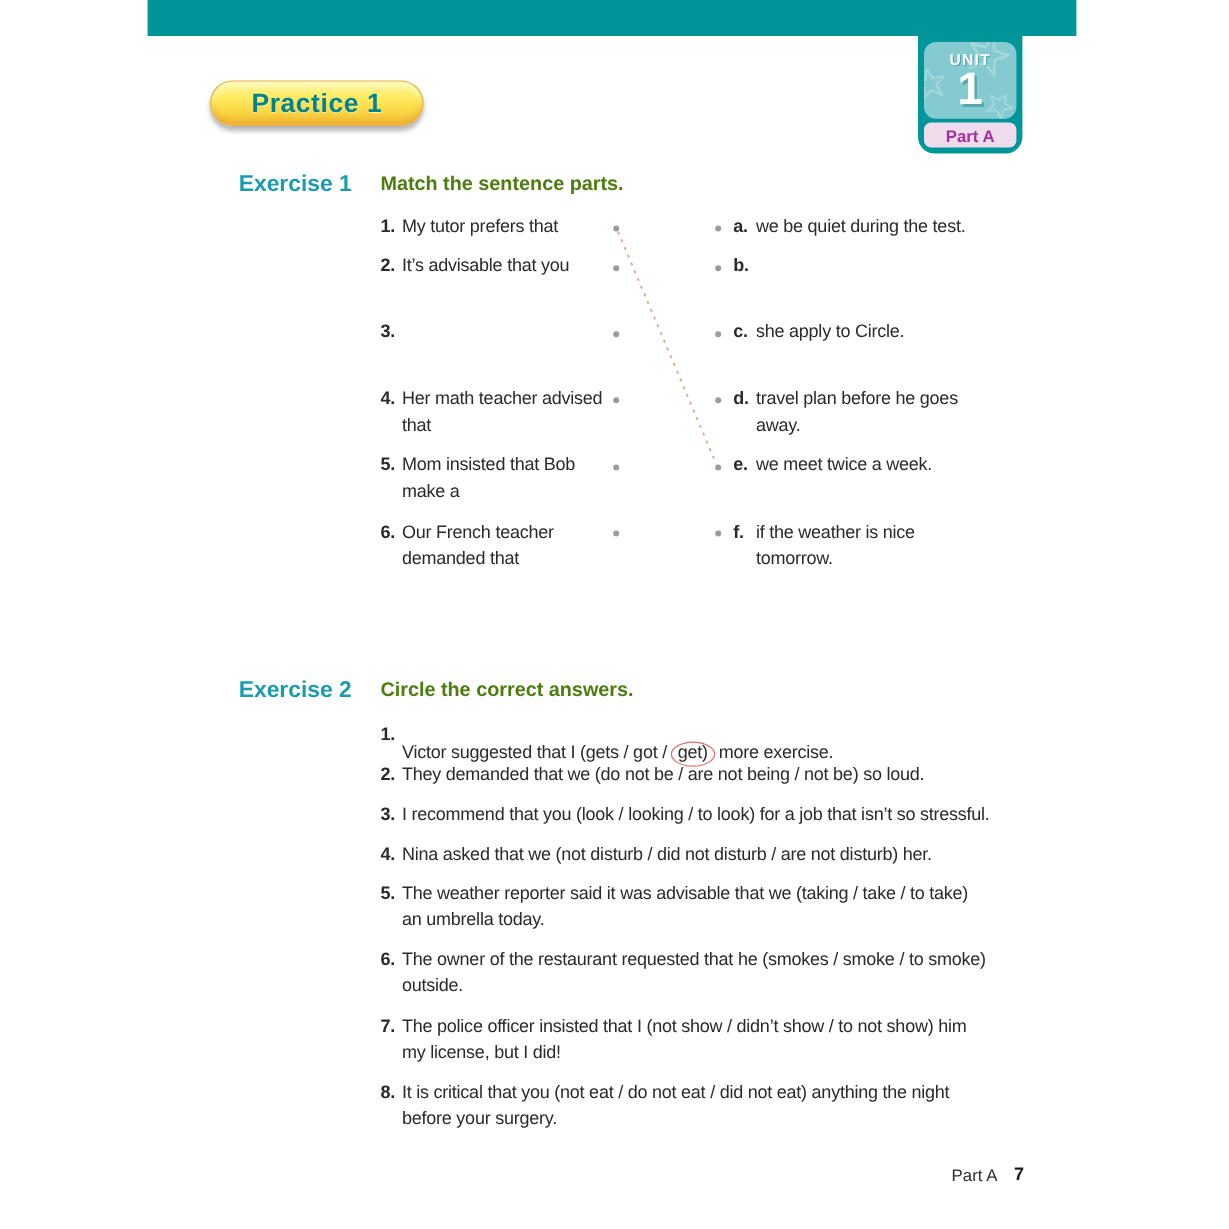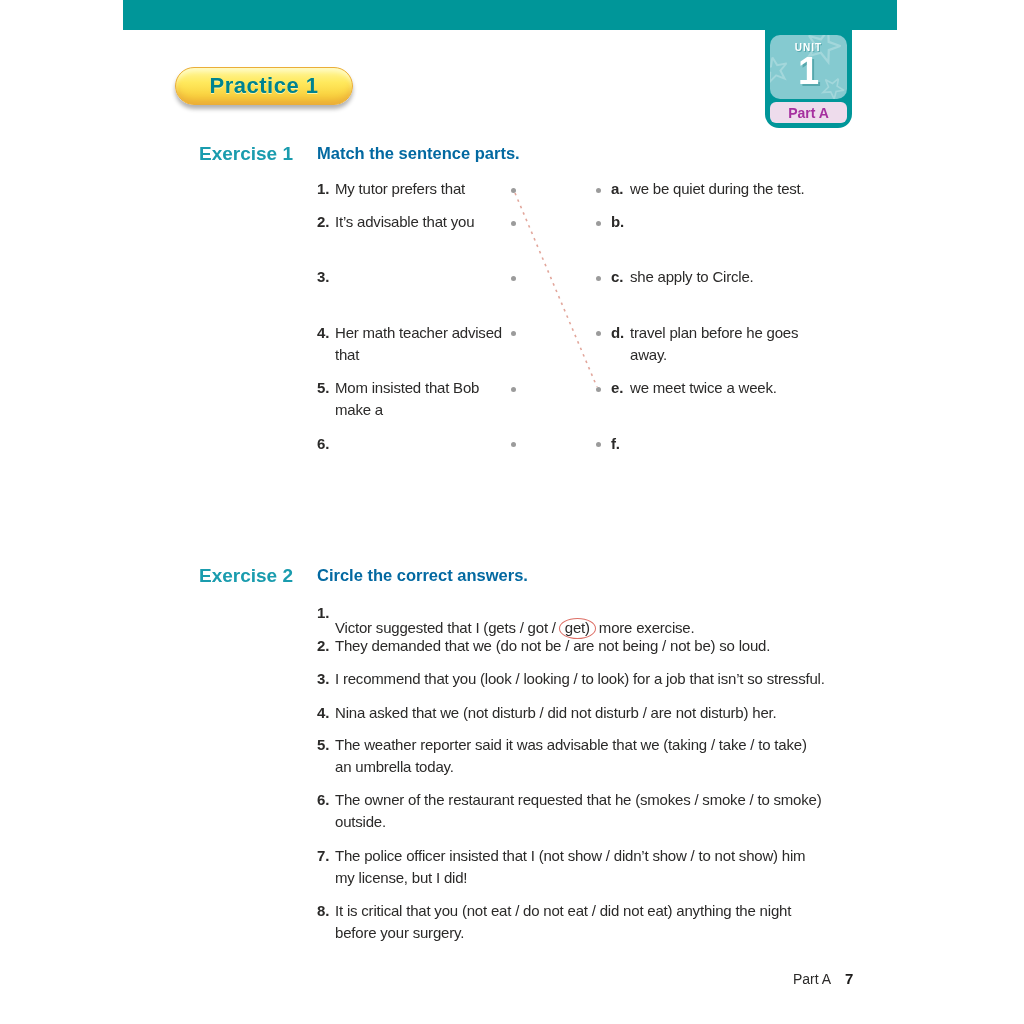--- a/index.html
+++ b/index.html
@@ -27,38 +27,38 @@
   .unit-badge{
     position:absolute;left:765px;top:30px;width:87px;box-sizing:border-box;
     background:#009699;border-radius:0 0 14px 14px;padding:5px;
   }
   .unit-inner{
     position:relative;height:64px;background:#85cad0;border-radius:10px;overflow:hidden;
     display:flex;flex-direction:column;align-items:center;
   }
   .unit-inner svg{position:absolute;}
   .unit-word{
-    margin-top:7px;font-weight:bold;font-size:10px;letter-spacing:1px;color:#ffffff;
+    margin-top:7px;font-weight:bold;font-size:13px;letter-spacing:1px;color:#ffffff;
     text-shadow:1px 1px 0 rgba(0,105,110,.35);position:relative;
   }
   .unit-number{
     font-weight:bold;font-size:38px;line-height:36px;color:#ffffff;
     text-shadow:2px 2px 0 rgba(0,105,110,.35);position:relative;
   }
   .part-strip{
     margin-top:3px;height:21px;background:#eedcec;border-radius:6px;
     display:flex;align-items:center;justify-content:center;
   }
   .part-strip span{font-weight:bold;font-size:14px;color:#a6309f;}
   
   .ex-title{
     position:absolute;left:199px;font-weight:bold;font-size:19px;color:#1a9cae;
   }
   .ex-instruction{
-    position:absolute;left:317px;font-weight:bold;font-size:16.5px;color:#0369a1;
+    position:absolute;left:317px;font-weight:bold;font-size:16.5px;color:#4d7c0f;
   }
   
   .match-item{position:absolute;display:flex;line-height:21.5px;font-size:15px;letter-spacing:-.2px;}
   .match-item.left{left:317px;width:200px;}
   .match-item.right{left:611px;width:210px;}
   .match-item .num{flex:none;width:18px;font-weight:bold;}
   .match-item .letter{flex:none;width:19px;font-weight:bold;}
   .match-item .txt{white-space:pre-line;}
   .dot{
     position:absolute;width:5px;height:5px;border-radius:50%;background:#9b9b9b;
@@ -125,20 +125,22 @@
     <span class="txt">Her math teacher advised
 that</span>
   </div>
   <div class="match-item left" style="top:377px;">
     <span class="num">5.</span>
     <span class="txt">Mom insisted that Bob
 make a</span>
   </div>
   <div class="match-item left" style="top:433px;">
     <span class="num">6.</span>
+    <span class="txt">Our French teacher
+demanded that</span>
   </div>
 
   <div class="dot" style="left:511px;top:188px;"></div>
   <div class="dot" style="left:511px;top:221px;"></div>
   <div class="dot" style="left:511px;top:276px;"></div>
   <div class="dot" style="left:511px;top:331px;"></div>
   <div class="dot" style="left:511px;top:387px;"></div>
   <div class="dot" style="left:511px;top:442px;"></div>
   <div class="dot" style="left:596px;top:188px;"></div>
   <div class="dot" style="left:596px;top:221px;"></div>
@@ -166,20 +168,22 @@
     <span class="letter">d.</span>
     <span class="txt">travel plan before he goes
 away.</span>
   </div>
   <div class="match-item right" style="top:377px;">
     <span class="letter">e.</span>
     <span class="txt">we meet twice a week.</span>
   </div>
   <div class="match-item right" style="top:433px;">
     <span class="letter">f.</span>
+    <span class="txt">if the weather is nice
+tomorrow.</span>
   </div>
 
   <div class="ex-title" style="top:565px;">Exercise 2</div>
   <div class="ex-instruction" style="top:566px;text-align:right;">Circle the correct answers.</div>
 
   <div class="ex2-item" style="top:602px;">
     <span class="num">1.</span>
     <span class="txt"><span>Victor suggested that I (gets / got /</span><span class="circled">get)</span><span>more exercise.</span></span>
   </div>
   <div class="ex2-item" style="top:635px;">

